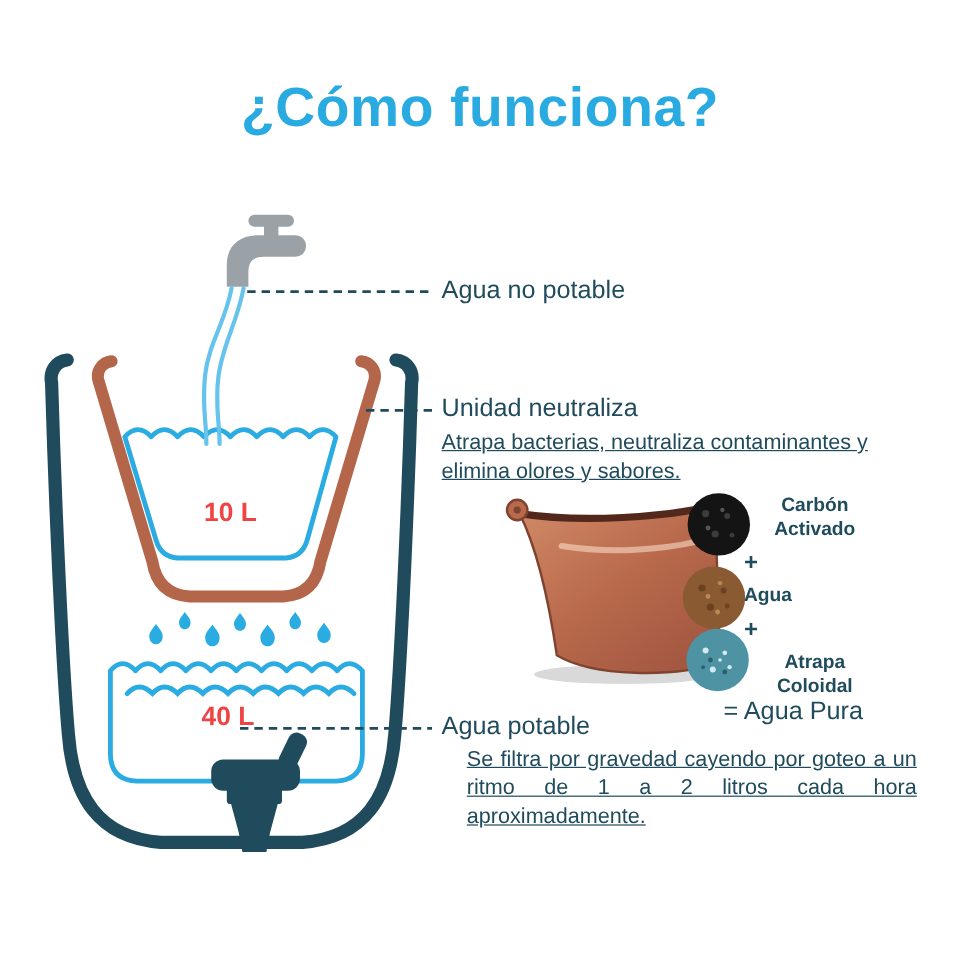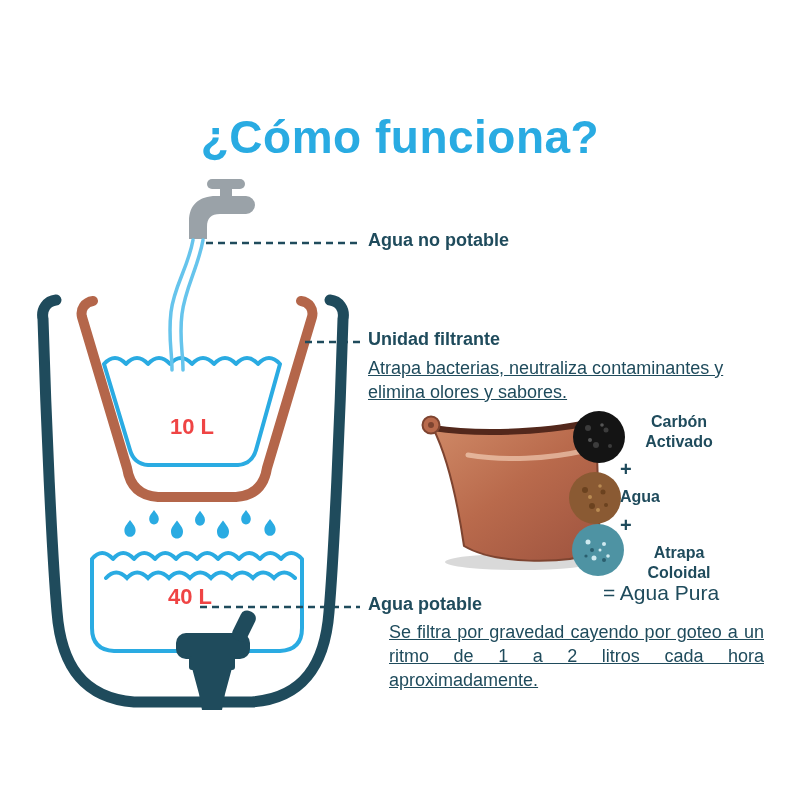--- a/index.html
+++ b/index.html
@@ -3,23 +3,23 @@
 <meta charset="utf-8">
 <style>
   html,body { margin:0; padding:0; background:#ffffff; }
   .page {
     position:relative; width:800px; height:800px; background:#ffffff;
     font-family:"Liberation Sans", sans-serif; color:#1f4b5c; overflow:hidden;
   }
   .diagram-svg { position:absolute; left:0; top:0; }
   .title {
     position:absolute; top:62px; left:0; width:100%; text-align:center;
-    font-size:46px; font-weight:800; color:#29abe2; letter-spacing:0.5px;margin-top:48px;
+    font-size:46px; font-weight:800; color:#29abe2; letter-spacing:0.5px;
   }
-  .label { position:absolute; font-size:18px; font-weight:700; color:#1f4b5c; }
+  .label { position:absolute; font-size:21px; font-weight:400; color:#1f4b5c; }
   .desc  { position:absolute; font-size:18px; line-height:1.32; color:#1f4b5c;text-decoration:underline; }
   .desc.justify { text-align:justify;margin-left:21px; }
   .capacity {
     position:absolute; width:84px; text-align:center;
     font-size:22px; font-weight:700; color:#ef4444;
   }
   .materials {
     position:absolute; left:620px; top:412px; width:118px;
     display:flex; flex-direction:column; align-items:flex-start; gap:6px;
     text-align:center; font-weight:800; font-size:16px; line-height:1.22; color:#1f4b5c;
@@ -131,21 +131,21 @@
     </g>
   </svg>
 
   <div class="title">¿Cómo funciona?</div>
 
   <div class="capacity" style="left:150px; top:414px;">10 L</div>
   <div class="capacity" style="left:148px; top:584px;">40 L</div>
 
   <div class="label" style="left:368px; top:230px;">Agua no potable</div>
 
-  <div class="label" style="left:368px; top:329px;">Unidad filtrante</div>
+  <div class="label" style="left:368px; top:329px;">Unidad neutraliza</div>
   <div class="desc" style="left:368px; top:357px; width:385px;">Atrapa bacterias, neutraliza contaminantes y elimina olores y sabores.</div>
 
   <div class="label" style="left:368px; top:594px;">Agua potable</div>
   <div class="desc justify" style="left:368px; top:621px; width:375px;">Se filtra por gravedad cayendo por goteo a un ritmo de 1 a 2 litros cada hora aproximadamente.</div>
 
   <div class="materials">
     <div>Carbón Activado</div>
     <div class="plus">+</div>
     <div>Agua</div>
     <div class="plus">+</div>

